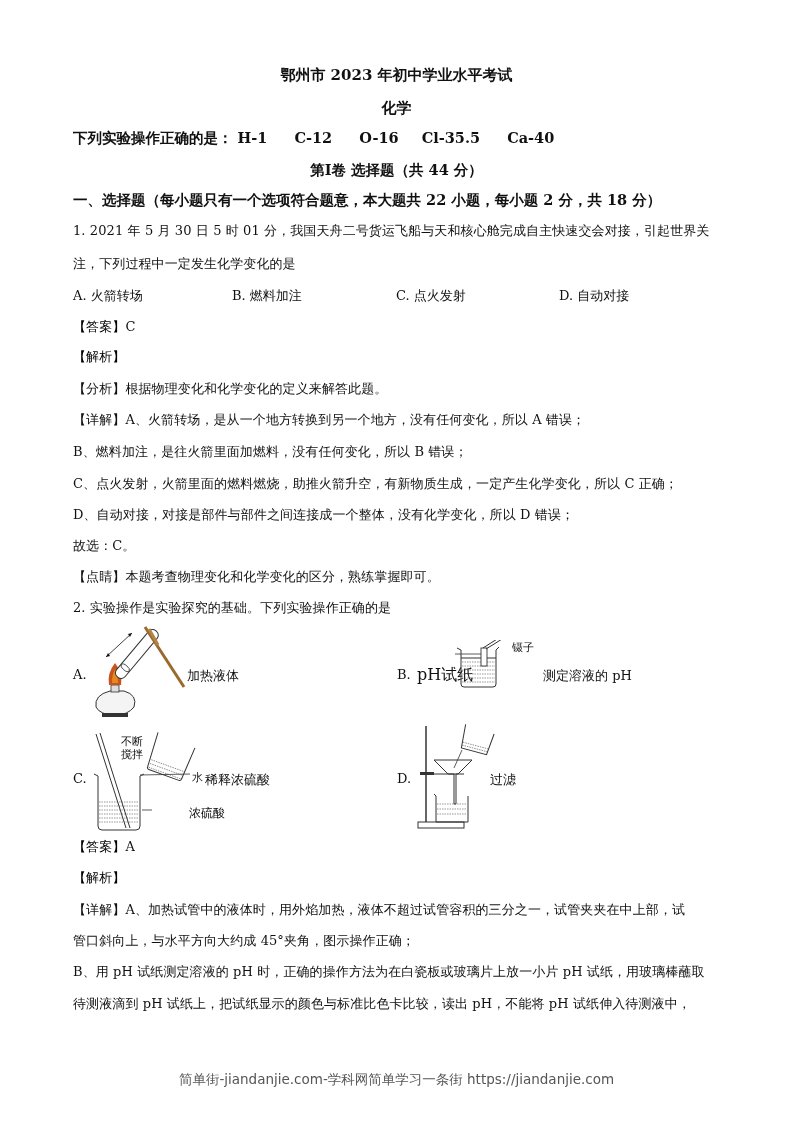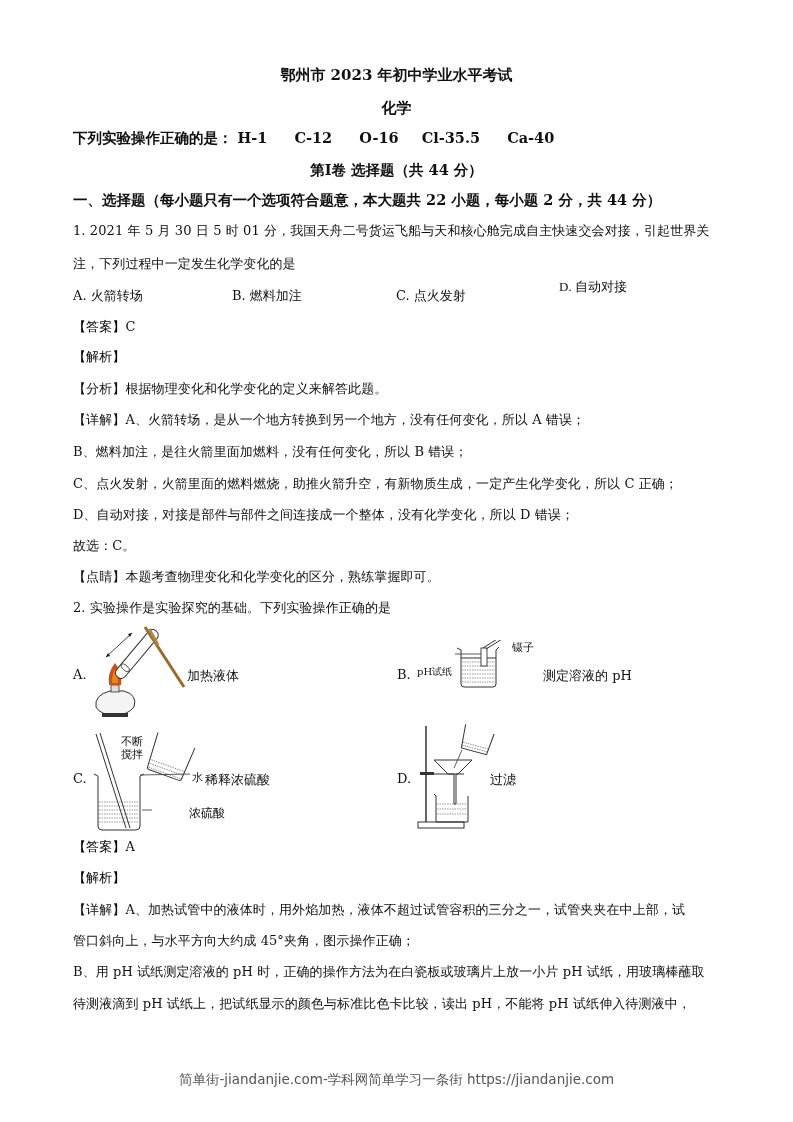--- a/index.html
+++ b/index.html
@@ -24,29 +24,29 @@
 <div class="abs bold" style="top:129px; left:73px;">
   <span>下列实验操作正确的是：</span>
   <span>H-1</span>
   <span style="margin-left:22px">C-12</span>
   <span style="margin-left:22px">O-16</span>
   <span style="margin-left:18px">Cl-35.5</span>
   <span style="margin-left:22px">Ca-40</span>
 </div>
 
 <div class="abs title" style="top:161px; font-size:14.5px;">第Ⅰ卷  选择题（共 44 分）</div>
-<div class="abs bold" style="top:191px; left:73px;">一、选择题（每小题只有一个选项符合题意，本大题共 22 小题，每小题 2 分，共 44 分）</div>
+<div class="abs bold" style="top:191px; left:73px;">一、选择题（每小题只有一个选项符合题意，本大题共 22 小题，每小题 2 分，共 18 分）</div>
 
 <div class="abs line" style="top:222px;">1. 2021 年 5 月 30 日 5 时 01 分，我国天舟二号货运飞船与天和核心舱完成自主快速交会对接，引起世界关</div>
 <div class="abs line" style="top:255px;">注，下列过程中一定发生化学变化的是</div>
 
 <div class="opt" style="top:287px; left:73px;">A.  火箭转场</div>
 <div class="opt" style="top:287px; left:232px;">B.  燃料加注</div>
 <div class="opt" style="top:287px; left:396px;">C.  点火发射</div>
-<div class="opt" style="top:278px; left:559px;font-family:Liberation Serif, serif;">D.  自动对接</div>
+<div class="opt" style="top:287px; left:559px;">D.  自动对接</div>
 
 <div class="abs line" style="top:318px;">
   <span class="tag">【答案】</span><span>C</span>
 </div>
 <div class="abs line tag" style="top:348px;">【解析】</div>
 
 <div class="abs line" style="top:380px;">
   <span>【分析】</span><span>根据物理变化和化学变化的定义来解答此题。</span>
 </div>
 <div class="abs line" style="top:411px;">
@@ -79,21 +79,21 @@
 
   <line x1="57" y1="2" x2="96" y2="62" stroke="#9a6a2c" stroke-width="3"></line>
   <line x1="61" y1="4" x2="70" y2="20" stroke="#b48444" stroke-width="3"></line>
 
   <line x1="18" y1="32" x2="44" y2="8" stroke="#111" stroke-width="0.8"></line>
   <path d="M44 8 L40 9 L42 12 Z M18 32 L22 31 L20 28 Z" fill="#111"></path>
 </svg>
 <div class="opt" style="top:667px; left:187px;">加热液体</div>
 
 <div class="opt" style="top:667px; left:397px;">B.</div>
-<div class="opt" style="top:665px; left:417px; font-size:10px;">pH试纸</div>
+<div class="opt" style="top:665px; left:417px; font-size:16px;">pH试纸</div>
 <svg class="fig" style="left:455px; top:640px;" width="90" height="48" viewBox="0 0 90 48">
   <path d="M2 8 L6 10 L6 44 Q6 47 9 47 L38 47 Q41 47 41 44 L41 10 L44 7" fill="none" stroke="#333" stroke-width="1"></path>
   <line x1="6" y1="18" x2="41" y2="18" stroke="#333" stroke-width="1"></line>
   <g stroke="#555" stroke-width="0.6" stroke-dasharray="1.5,1">
     <line x1="7" y1="22" x2="40" y2="22"></line>
       <line x1="7" y1="26" x2="40" y2="26"></line>
     <line x1="7" y1="30" x2="40" y2="30"></line>
       <line x1="7" y1="34" x2="40" y2="34"></line>
     <line x1="7" y1="38" x2="40" y2="38"></line>
       <line x1="7" y1="42" x2="40" y2="42"></line>

